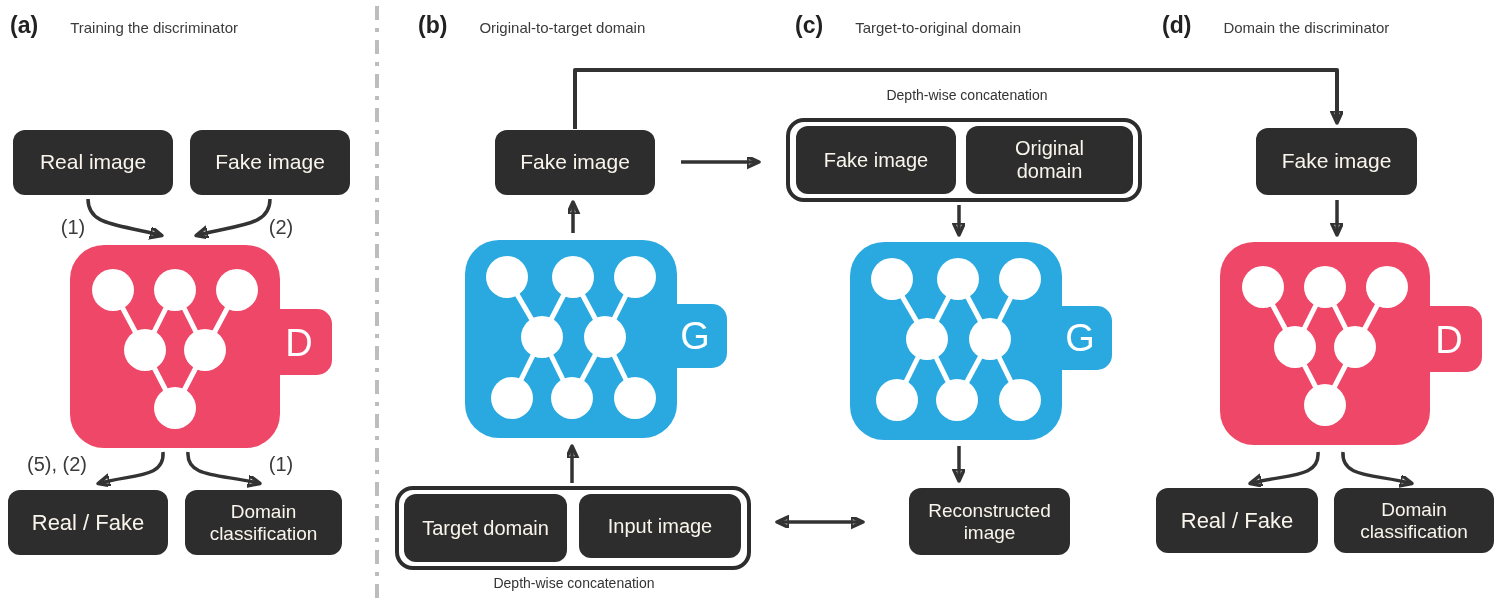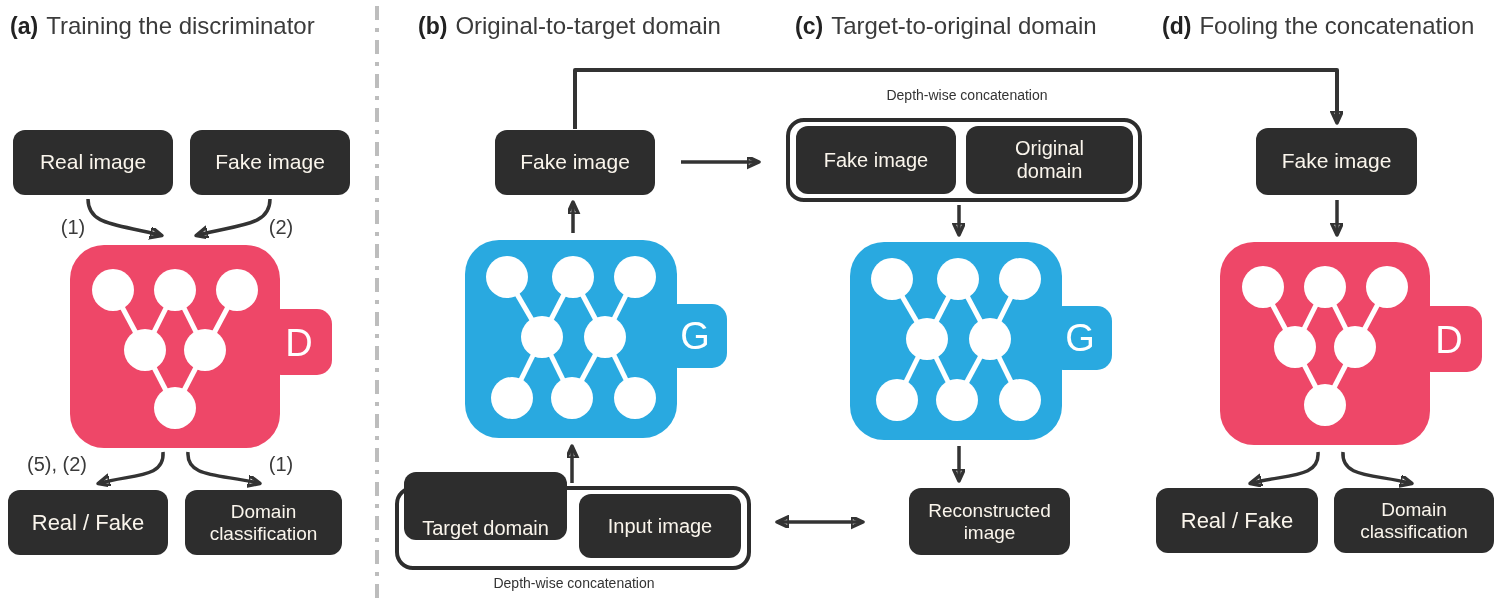--- a/index.html
+++ b/index.html
@@ -8,21 +8,21 @@
   }
   html,body{margin:0;padding:0;background:#fff;}
   #canvas{
     position:relative; width:1503px; height:612px; background:#fff;
     font-family:"Liberation Sans", sans-serif; overflow:hidden;
   }
   .abs{position:absolute;}
   
   .ptitle{display:flex; align-items:baseline; gap:8px; white-space:nowrap; color:var(--text);}
   .ptitle .tag{font-weight:bold; font-size:23px; color:#222;}
-  .ptitle .ttl{font-size:24px;}
+  .ptitle .ttl{font-size:15px;margin-left:24px;}
   
   .box{
     background:var(--box); color:var(--box_text); border-radius:12px;
     display:flex; align-items:center; justify-content:center; text-align:center;
     font-size:21px; line-height:1.15; box-sizing:border-box; padding:0 10px;
   }
   .box.small{font-size:19px;}
   
   .concat{
     background:#fff; border:4px solid var(--box); border-radius:18px;
@@ -157,21 +157,21 @@
       <circle class="node" cx="77" cy="97" r="21"></circle>
       <circle class="node" cx="140" cy="97" r="21"></circle>
       <circle class="node" cx="47" cy="158" r="21"></circle>
       <circle class="node" cx="107" cy="158" r="21"></circle>
       <circle class="node" cx="170" cy="158" r="21"></circle>
     </g>
     <text class="letter" x="230" y="109" text-anchor="middle">G</text>
   </svg>
 
   <div class="abs concat" style="left:395px; top:486px; width:356px; height:84px;"></div>
-  <div class="abs box" style="left:404px; top:472px; width:163px; height:68px; font-size:20px;align-items:flex-end;">
+  <div class="abs box" style="left:404px; top:494px; width:163px; height:68px; font-size:20px;">
       <span>Target domain</span>
     </div>
   <div class="abs box" style="left:579px; top:494px; width:162px; height:64px; font-size:20px;">
       <span>Input image</span>
     </div>
   <div class="abs clabel" style="left:574px; top:575px;">Depth-wise concatenation</div>
 
   <div class="abs ptitle" style="left:795px; top:12px;">
     <span class="tag">(c)</span>
     <span class="ttl">Target-to-original domain</span>
@@ -211,21 +211,21 @@
     </g>
     <text class="letter" x="230" y="109" text-anchor="middle">G</text>
   </svg>
 
   <div class="abs box small" style="left:880px; top:488px; width:161px; height:67px; padding:16px 14px;margin-left:29px;">
       <span>Reconstructed image</span>
     </div>
 
   <div class="abs ptitle" style="left:1162px; top:12px;">
     <span class="tag">(d)</span>
-    <span class="ttl">Fooling the concatenation</span>
+    <span class="ttl">Domain the discriminator</span>
   </div>
 
   <div class="abs box" style="left:1256px; top:128px; width:161px; height:67px;">
       <span>Fake image</span>
     </div>
 
   <svg class="abs net net-d" style="left:1220px; top:242px;" width="262" height="203" viewBox="0 0 262 203">
     <rect class="blockshape" x="196" y="64" width="66" height="66" rx="15"></rect>
     <rect class="blockshape" x="0" y="0" width="210" height="203" rx="34"></rect>
     <g>

